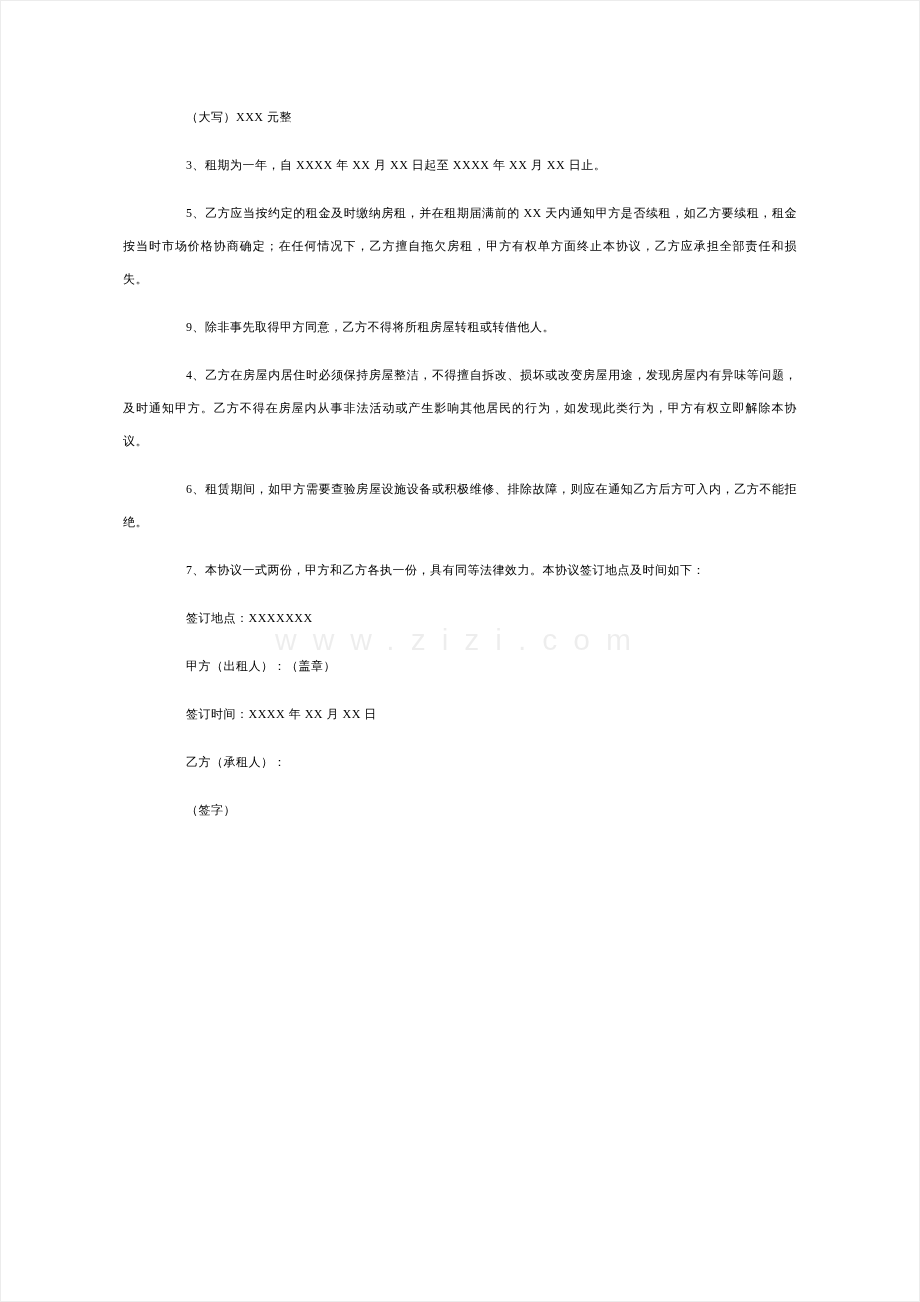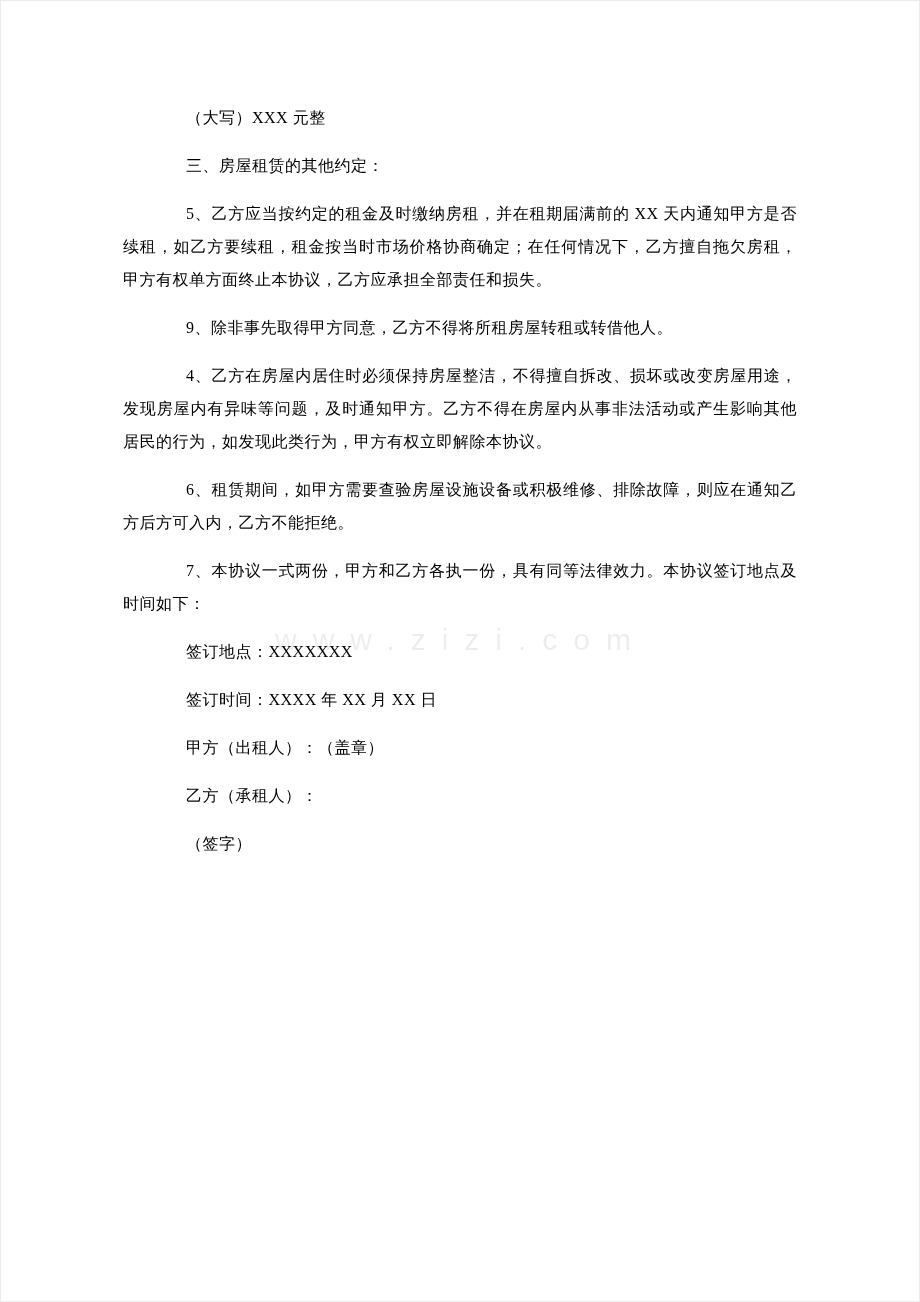--- a/index.html
+++ b/index.html
@@ -15,21 +15,21 @@
     background: #ffffff;
     box-sizing: border-box;
     padding: 100px 122px 0 122px;
     border: 1px solid #ececec;
     overflow: hidden;
     font-family: "Liberation Serif", "DejaVu Serif", serif;
     color: #000000;
   }
   .para {
     margin: 0 0 15px 0;
-    font-size: 16px;
+    font-size: 12px;
     line-height: 33px;
     text-align: justify;
     text-indent: 63px;
     letter-spacing: 0.5px;
     word-break: break-all;
   }
   .watermark {
     position: absolute;
     top: 622px;
     left: 120px;
@@ -44,25 +44,25 @@
   }
 </style>
 </head>
 <body>
 
 <div class="page">
 
   <div class="watermark">www.zizi.com</div>
 
   <p class="para">（大写）XXX 元整</p>
-  <p class="para">三、房屋租赁的其他约定：</p>
+  <p class="para">3、租期为一年，自 XXXX 年 XX 月 XX 日起至 XXXX 年 XX 月 XX 日止。</p>
   <p class="para">5、乙方应当按约定的租金及时缴纳房租，并在租期届满前的 XX 天内通知甲方是否续租，如乙方要续租，租金按当时市场价格协商确定；在任何情况下，乙方擅自拖欠房租，甲方有权单方面终止本协议，乙方应承担全部责任和损失。</p>
   <p class="para">9、除非事先取得甲方同意，乙方不得将所租房屋转租或转借他人。</p>
   <p class="para">4、乙方在房屋内居住时必须保持房屋整洁，不得擅自拆改、损坏或改变房屋用途，发现房屋内有异味等问题，及时通知甲方。乙方不得在房屋内从事非法活动或产生影响其他居民的行为，如发现此类行为，甲方有权立即解除本协议。</p>
   <p class="para">6、租赁期间，如甲方需要查验房屋设施设备或积极维修、排除故障，则应在通知乙方后方可入内，乙方不能拒绝。</p>
   <p class="para">7、本协议一式两份，甲方和乙方各执一份，具有同等法律效力。本协议签订地点及时间如下：</p>
   <p class="para">签订地点：XXXXXXX</p>
+  <p class="para">甲方（出租人）：（盖章）</p>
   <p class="para">签订时间：XXXX 年 XX 月 XX 日</p>
-  <p class="para">甲方（出租人）：（盖章）</p>
   <p class="para">乙方（承租人）：</p>
   <p class="para">（签字）</p>
 
 </div>
 
 </body></html>

